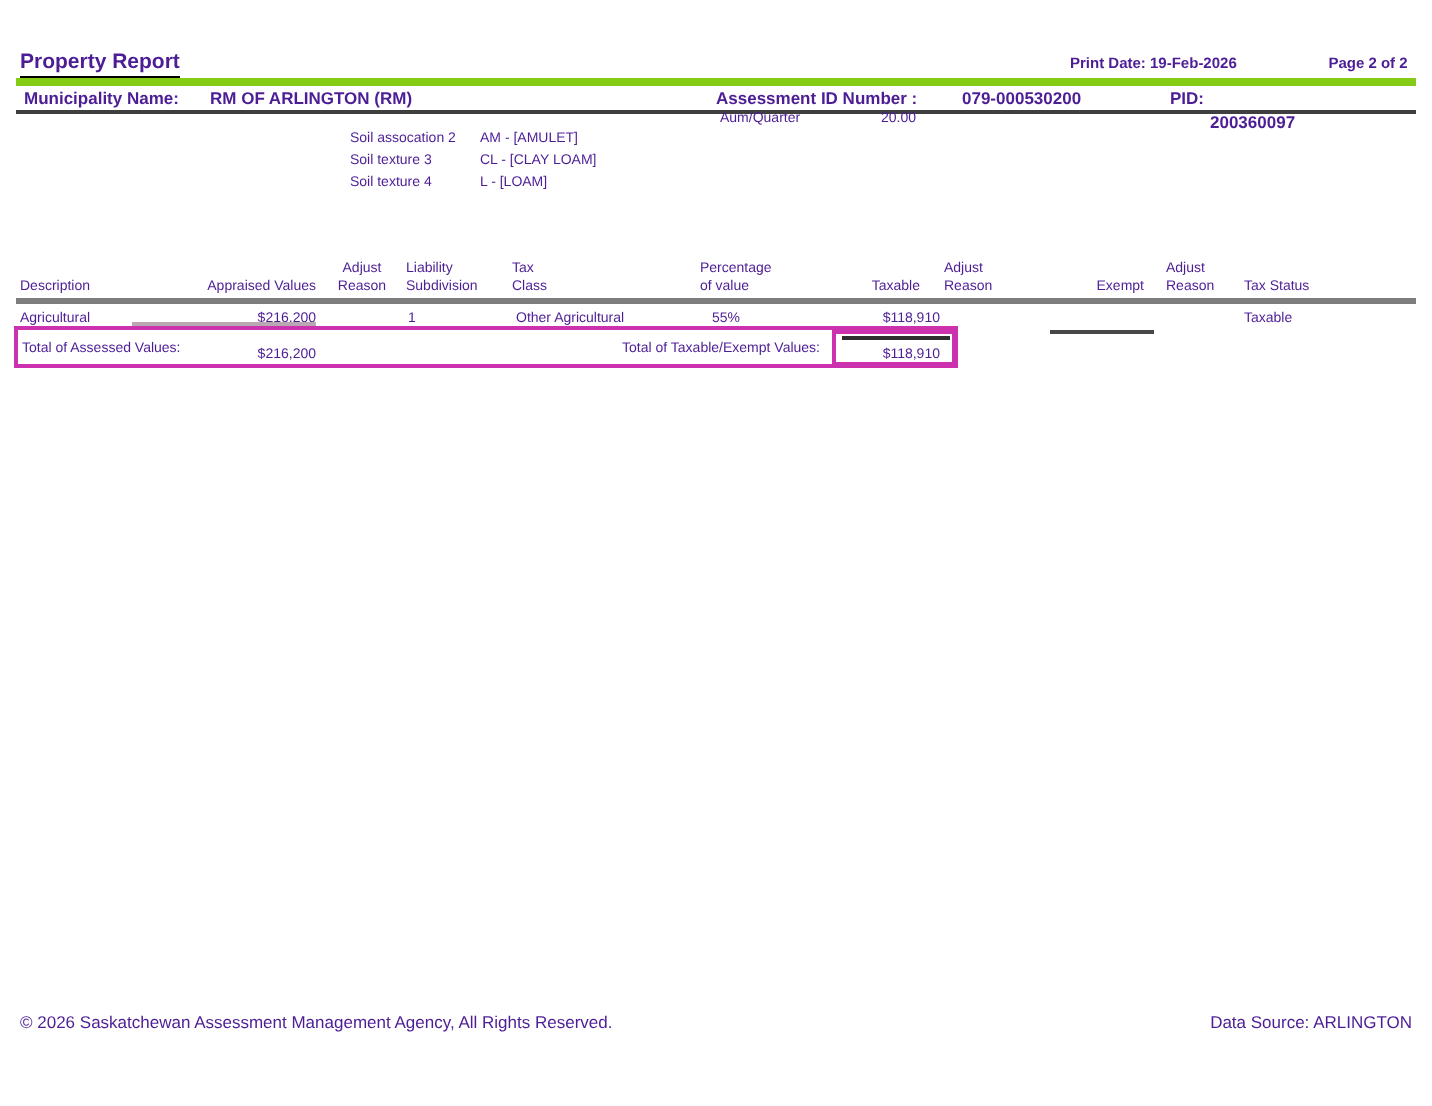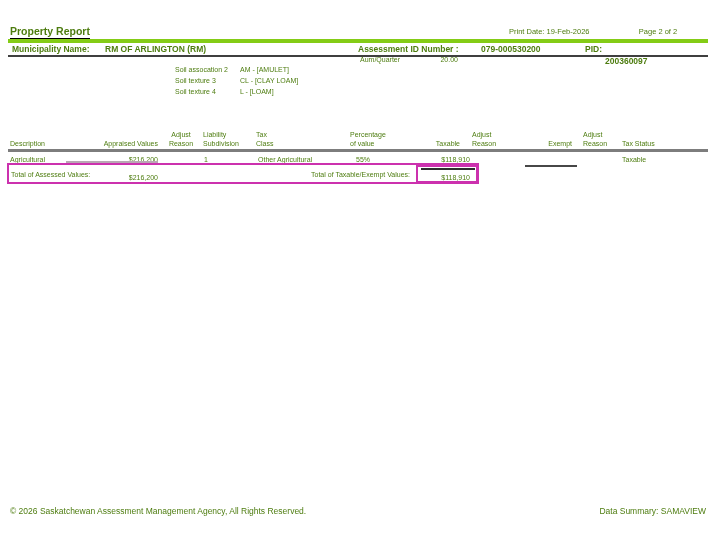--- a/index.html
+++ b/index.html
@@ -1,21 +1,21 @@
 <!DOCTYPE html>
 <html><head>
 <meta charset="utf-8">
 <style>
   html,body{margin:0;padding:0;background:#ffffff;}
   .page{
     position:relative;width:716px;height:553px;background:#ffffff;
-    font-family:"Liberation Sans","DejaVu Sans",sans-serif;color:#4d7c0f;overflow:hidden;
+    font-family:"Liberation Sans","DejaVu Sans",sans-serif;color:#4c1d95;overflow:hidden;
   }
   .abs{position:absolute;white-space:nowrap;}
-  .b{font-weight:normal;}
+  .b{font-weight:bold;margin-left:26px;}
   .t7{font-size:7px;line-height:9px;}
   .t75{font-size:7.5px;line-height:9.5px;}
   .t85{font-size:8.5px;line-height:11px;}
   .title{left:10px;top:25px;font-size:10.5px;font-weight:bold;border-bottom:1px solid #000;padding-bottom:1px;}
   .muni-bar{left:8px;top:39px;width:700px;height:12px;border-top:4px solid #84cc16;border-bottom:2px solid #3f3f3f;}
   .muni-bar .abs{top:1px;font-size:8.5px;font-weight:bold;}
   .hdr-underline{left:8px;top:149px;width:700px;height:3px;background:#7d7d7d;}
   .col{position:absolute;bottom:0;font-size:7px;line-height:9px;}
   .col div{white-space:nowrap;}
   .sum-line-grey{left:66px;top:161px;width:92px;height:3px;background:#b9a8b4;}
@@ -124,15 +124,15 @@
   <div class="abs taxable-rule"></div>
 
   <div class="abs" style="left:0;top:170px;width:716px;height:12px;">
     <span class="abs t7" style="left:11px;top:0;">Total of Assessed Values:</span>
     <span class="abs t7" style="left:86px;top:3px;width:72px;text-align:right;">$216,200</span>
     <span class="abs t7" style="left:290px;top:0;width:120px;text-align:right;">Total of Taxable/Exempt Values:</span>
     <span class="abs t7" style="left:400px;top:3px;width:70px;text-align:right;">$118,910</span>
   </div>
 
   <div class="abs t85" style="left:10px;top:506px;">© 2026 Saskatchewan Assessment Management Agency, All Rights Reserved.</div>
-  <div class="abs t85" style="left:506px;top:506px;width:200px;text-align:right;">Data Summary: SAMAVIEW</div>
+  <div class="abs t85" style="left:506px;top:506px;width:200px;text-align:right;">Data Source: ARLINGTON</div>
 
 </div>
 
 </body></html>

